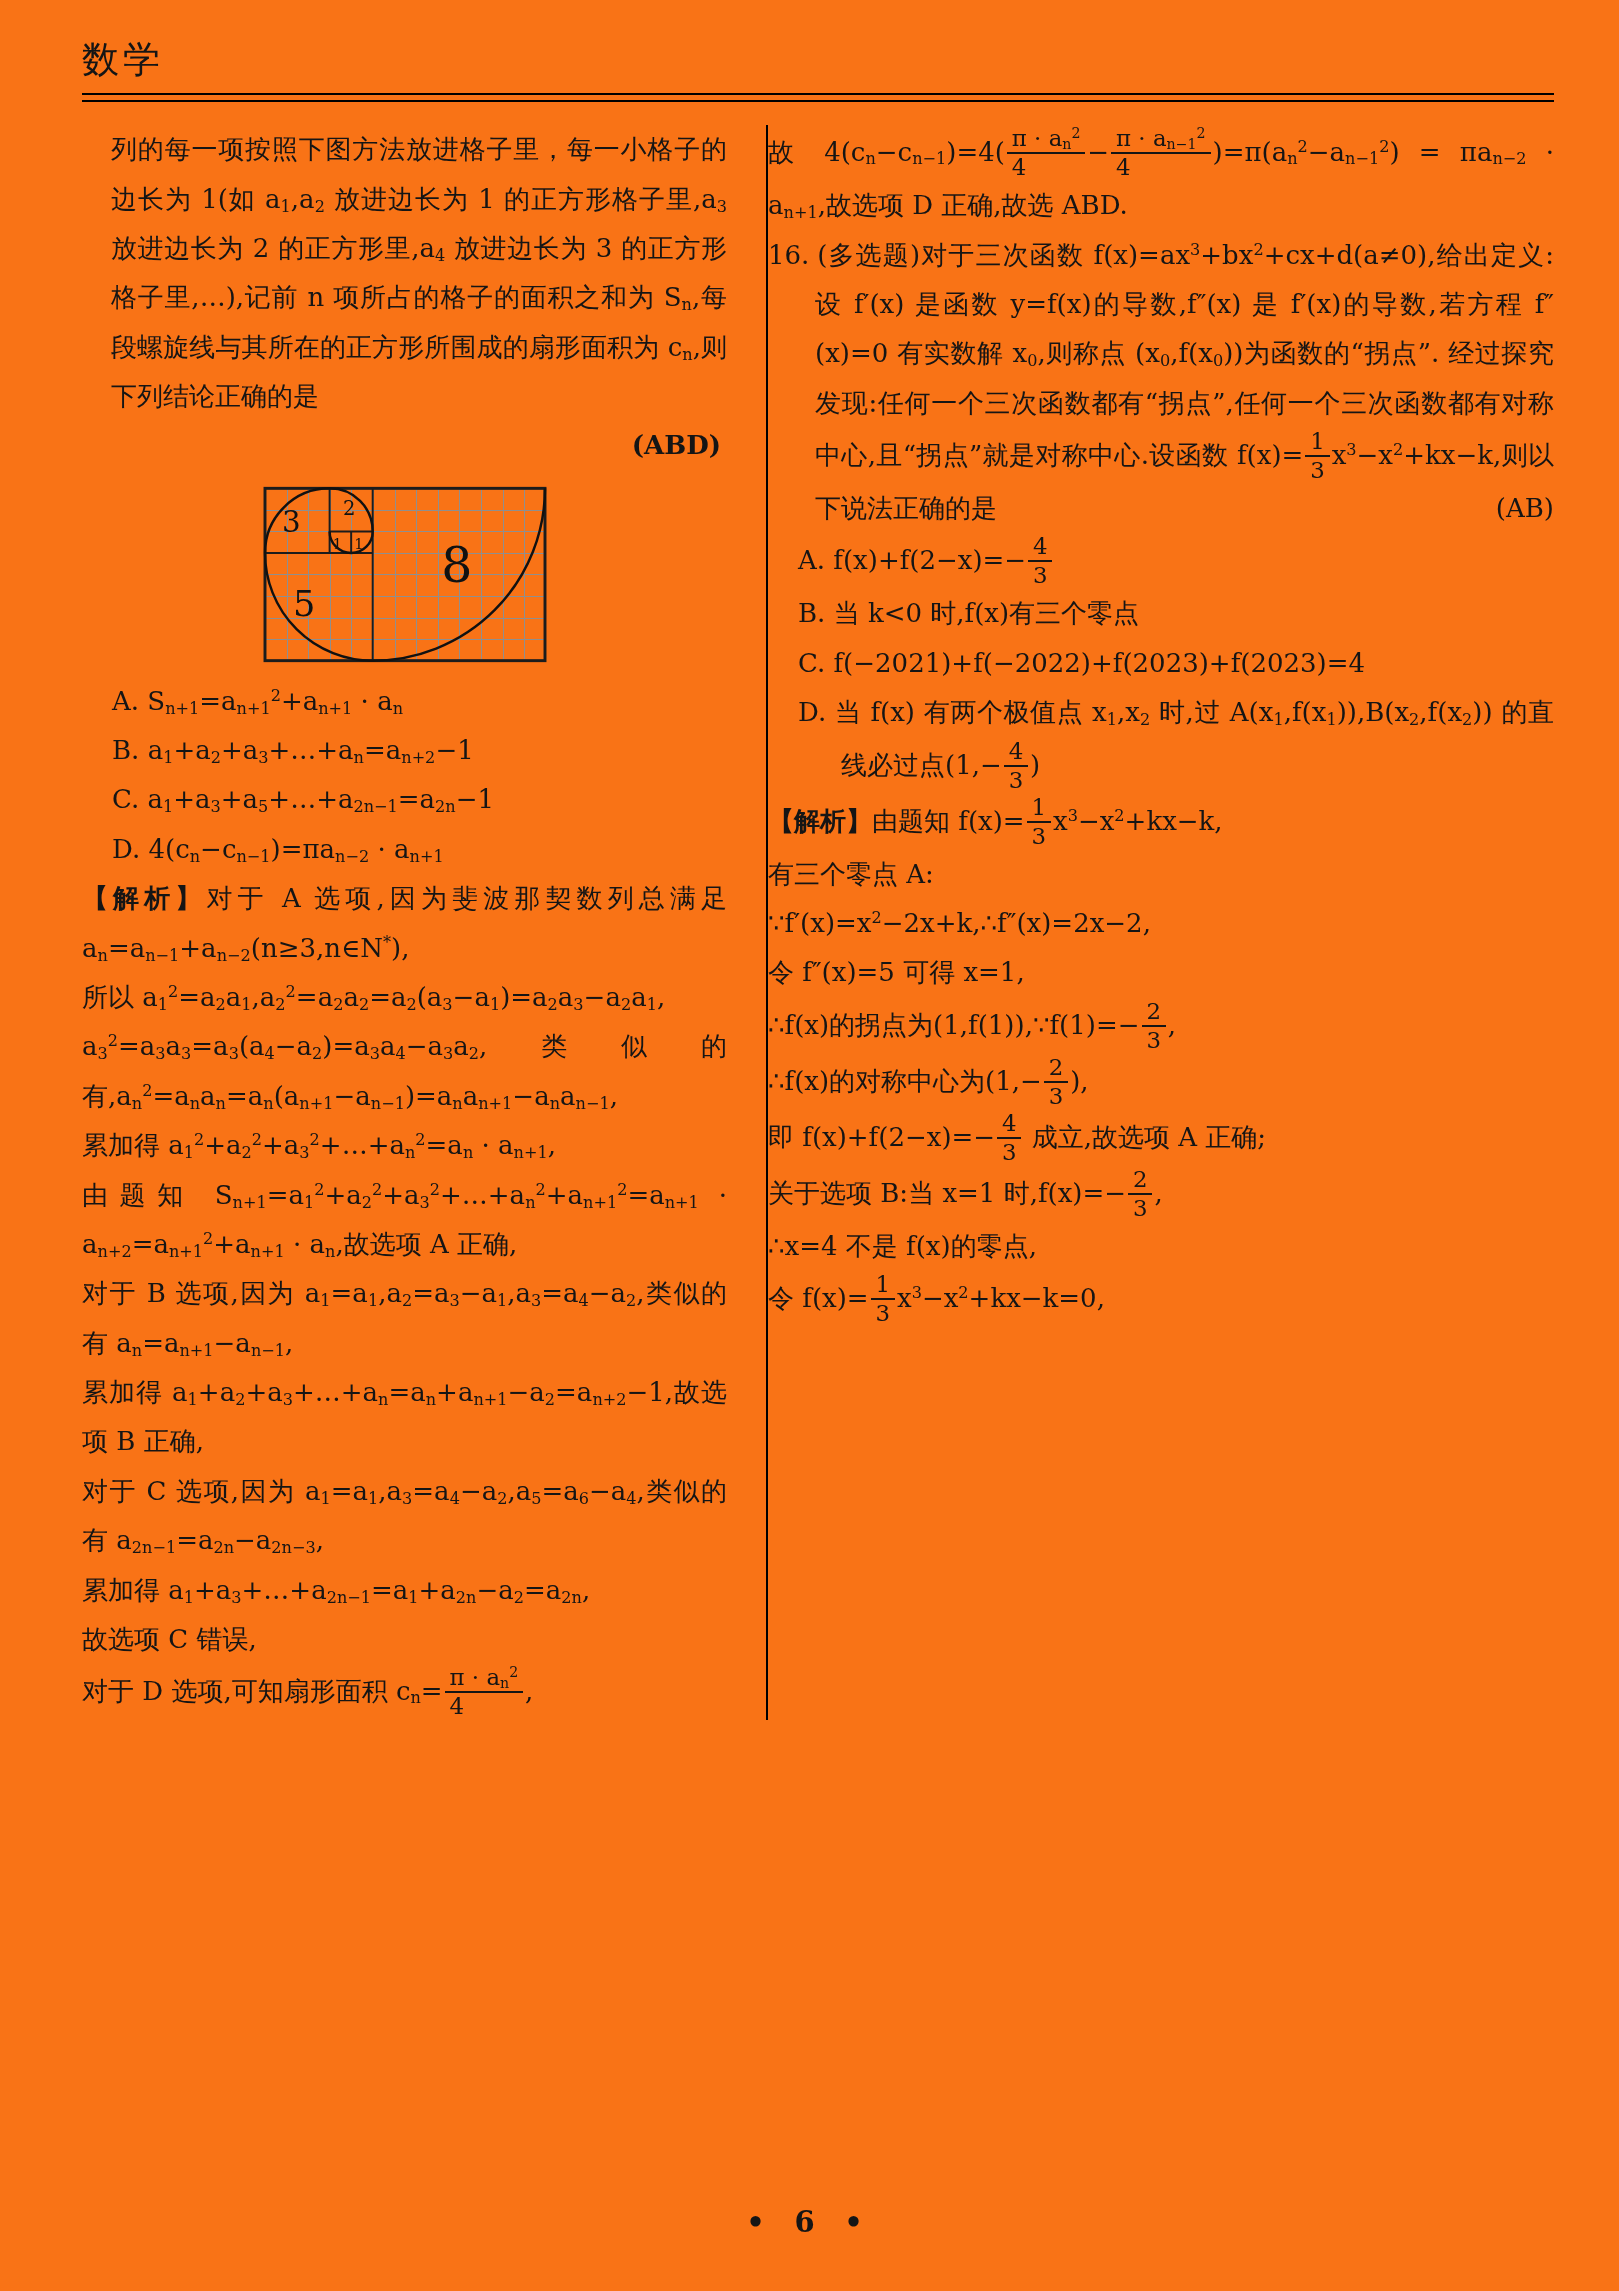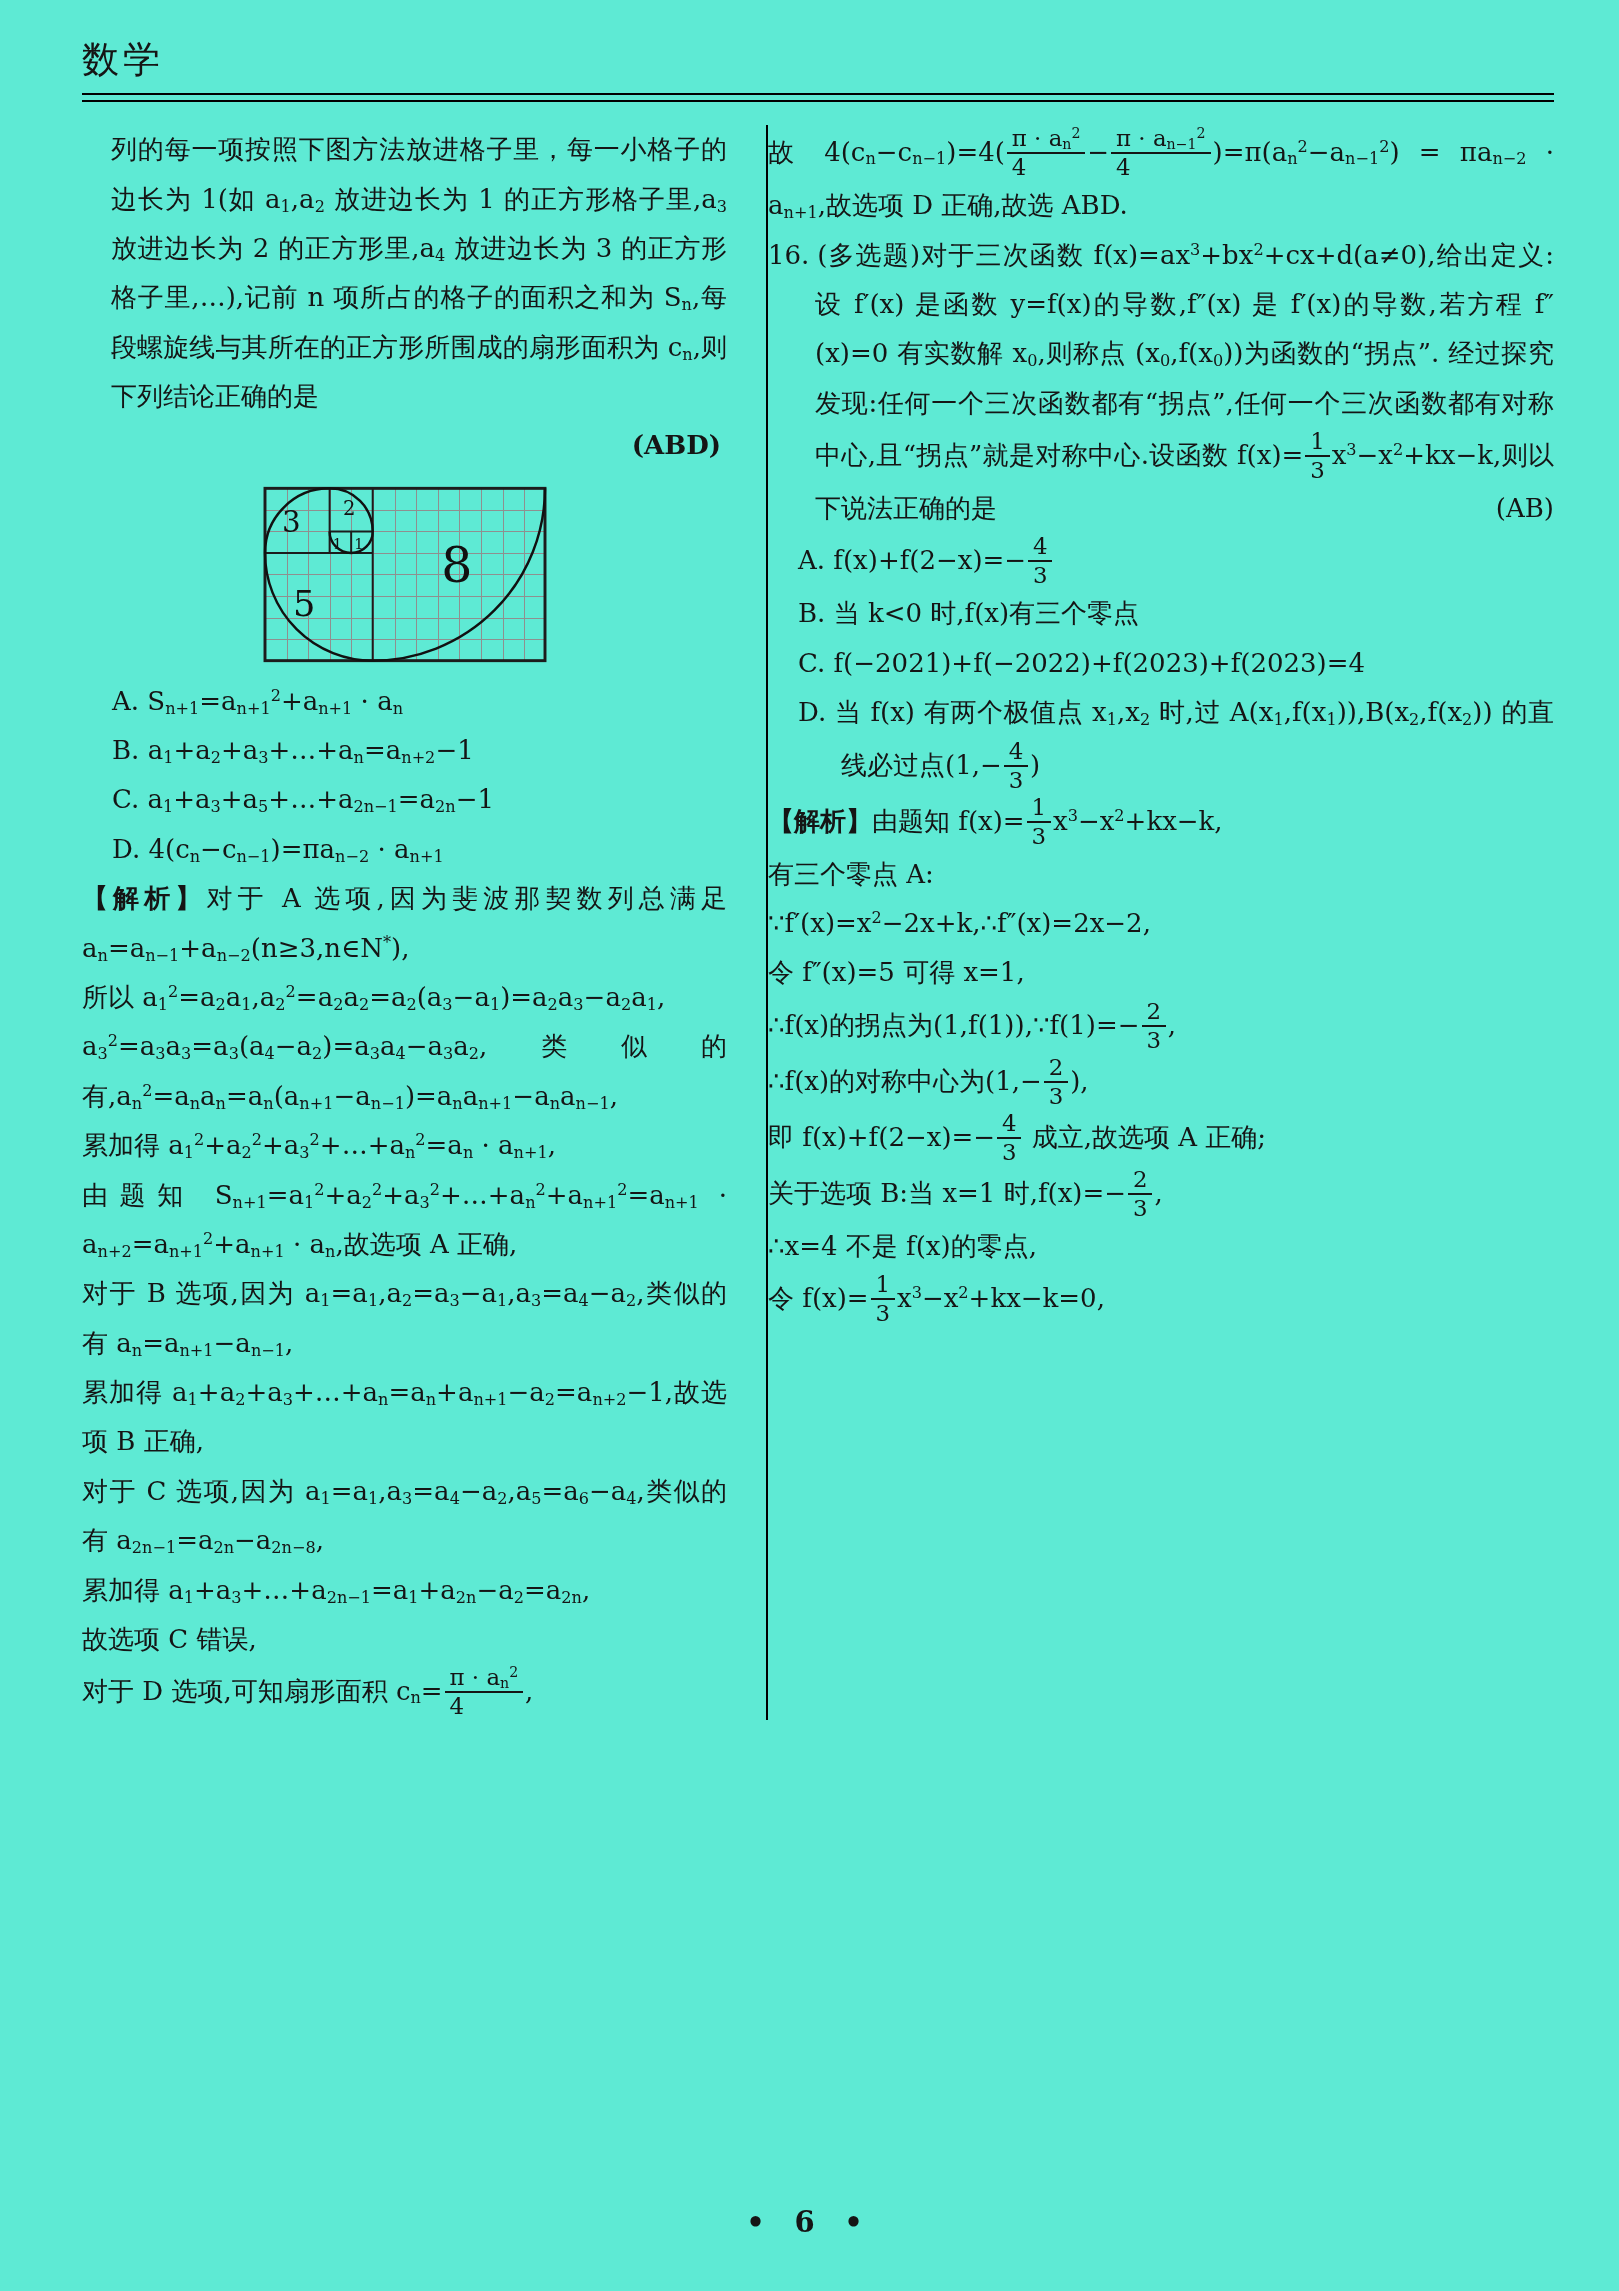--- a/index.html
+++ b/index.html
@@ -1,21 +1,21 @@
 <!DOCTYPE html>
 <html><head>
 <meta charset="utf-8">
 <style>
   html,body{margin:0;padding:0;}
   body{
     width:1619px;height:2292px;background:#fdfdfd;color:#151515;
     font-family:"DejaVu Serif","Liberation Serif",serif;
   }
   .page{position:relative;box-sizing:border-box;width:1619px;height:2292px;
-    overflow:hidden;padding:35px 65px 0 82px;background:#5eead4;}
+    overflow:hidden;padding:35px 65px 0 82px;background:#f97316;}
   .subject{font-size:37px;letter-spacing:3.9px;}
   .double-rule{height:4.9px;border-top:2.9px solid #000;border-bottom:2px solid #000;margin-top:7.8px;}
   .cols{display:flex;margin-top:23.5px;align-items:stretch;}
   .col-left{flex:none;width:645px;padding-right:39px;}
   .col-sep{flex:none;width:2px;background:#000;}
   .col-right{flex:1;min-width:0;}
   p{margin:0;font-size:26px;line-height:1.9;text-align:justify;}
   .stmt{padding-left:29px;}
   .sol{}
   .option{padding-left:73px;text-indent:-43px;}
@@ -73,21 +73,21 @@
         <p class="option">B. a<sub>1</sub>+a<sub>2</sub>+a<sub>3</sub>+…+a<sub>n</sub>=a<sub>n+2</sub>−1</p>
         <p class="option">C. a<sub>1</sub>+a<sub>3</sub>+a<sub>5</sub>+…+a<sub>2n−1</sub>=a<sub>2n</sub>−1</p>
         <p class="option">D. 4(c<sub>n</sub>−c<sub>n−1</sub>)=πa<sub>n−2</sub> · a<sub>n+1</sub></p>
         <p class="sol"><b class="marker">【解析】</b>对于 A 选项,因为斐波那契数列总满足 a<sub>n</sub>=a<sub>n−1</sub>+a<sub>n−2</sub>(n≥3,n∈N<sup>*</sup>),</p>
         <p class="sol">所以 a<sub>1</sub><sup>2</sup>=a<sub>2</sub>a<sub>1</sub>,a<sub>2</sub><sup>2</sup>=a<sub>2</sub>a<sub>2</sub>=a<sub>2</sub>(a<sub>3</sub>−a<sub>1</sub>)=a<sub>2</sub>a<sub>3</sub>−a<sub>2</sub>a<sub>1</sub>,</p>
         <p class="sol">a<sub>3</sub><sup>2</sup>=a<sub>3</sub>a<sub>3</sub>=a<sub>3</sub>(a<sub>4</sub>−a<sub>2</sub>)=a<sub>3</sub>a<sub>4</sub>−a<sub>3</sub>a<sub>2</sub>,类似的有,a<sub>n</sub><sup>2</sup>=a<sub>n</sub>a<sub>n</sub>=a<sub>n</sub>(a<sub>n+1</sub>−a<sub>n−1</sub>)=a<sub>n</sub>a<sub>n+1</sub>−a<sub>n</sub>a<sub>n−1</sub>,</p>
         <p class="sol">累加得 a<sub>1</sub><sup>2</sup>+a<sub>2</sub><sup>2</sup>+a<sub>3</sub><sup>2</sup>+…+a<sub>n</sub><sup>2</sup>=a<sub>n</sub> · a<sub>n+1</sub>,</p>
         <p class="sol">由题知 S<sub>n+1</sub>=a<sub>1</sub><sup>2</sup>+a<sub>2</sub><sup>2</sup>+a<sub>3</sub><sup>2</sup>+…+a<sub>n</sub><sup>2</sup>+a<sub>n+1</sub><sup>2</sup>=a<sub>n+1</sub> · a<sub>n+2</sub>=a<sub>n+1</sub><sup>2</sup>+a<sub>n+1</sub> · a<sub>n</sub>,故选项 A 正确,</p>
         <p class="sol">对于 B 选项,因为 a<sub>1</sub>=a<sub>1</sub>,a<sub>2</sub>=a<sub>3</sub>−a<sub>1</sub>,a<sub>3</sub>=a<sub>4</sub>−a<sub>2</sub>,类似的有 a<sub>n</sub>=a<sub>n+1</sub>−a<sub>n−1</sub>,</p>
         <p class="sol">累加得 a<sub>1</sub>+a<sub>2</sub>+a<sub>3</sub>+…+a<sub>n</sub>=a<sub>n</sub>+a<sub>n+1</sub>−a<sub>2</sub>=a<sub>n+2</sub>−1,故选项 B 正确,</p>
-        <p class="sol">对于 C 选项,因为 a<sub>1</sub>=a<sub>1</sub>,a<sub>3</sub>=a<sub>4</sub>−a<sub>2</sub>,a<sub>5</sub>=a<sub>6</sub>−a<sub>4</sub>,类似的有 a<sub>2n−1</sub>=a<sub>2n</sub>−a<sub>2n−8</sub>,</p>
+        <p class="sol">对于 C 选项,因为 a<sub>1</sub>=a<sub>1</sub>,a<sub>3</sub>=a<sub>4</sub>−a<sub>2</sub>,a<sub>5</sub>=a<sub>6</sub>−a<sub>4</sub>,类似的有 a<sub>2n−1</sub>=a<sub>2n</sub>−a<sub>2n−3</sub>,</p>
         <p class="sol">累加得 a<sub>1</sub>+a<sub>3</sub>+…+a<sub>2n−1</sub>=a<sub>1</sub>+a<sub>2n</sub>−a<sub>2</sub>=a<sub>2n</sub>,</p>
         <p class="sol">故选项 C 错误,</p>
         <p class="sol">对于 D 选项,可知扇形面积 c<sub>n</sub>=<span class="frac"><span class="num">π · a<sub>n</sub><sup>2</sup></span><span class="den">4</span></span>,</p>
       </div>
     <div class="col-sep"></div>
     <div class="col-right">
         <p class="sol">故 4(c<sub>n</sub>−c<sub>n−1</sub>)=4(<span class="frac"><span class="num">π · a<sub>n</sub><sup>2</sup></span><span class="den">4</span></span>−<span class="frac"><span class="num">π · a<sub>n−1</sub><sup>2</sup></span><span class="den">4</span></span>)=π(a<sub>n</sub><sup>2</sup>−a<sub>n−1</sub><sup>2</sup>) = πa<sub>n−2</sub> · a<sub>n+1</sub>,故选项 D 正确,故选 ABD.</p>
         <p class="numbered"><span class="qnum">16.</span>(多选题)对于三次函数 f(x)=ax<sup>3</sup>+bx<sup>2</sup>+cx+d(a≠0),给出定义:设 f′(x) 是函数 y=f(x)的导数,f″(x) 是 f′(x)的导数,若方程 f″(x)=0 有实数解 x<sub>0</sub>,则称点 (x<sub>0</sub>,f(x<sub>0</sub>))为函数的“拐点”. 经过探究发现:任何一个三次函数都有“拐点”,任何一个三次函数都有对称中心,且“拐点”就是对称中心.设函数 f(x)=<span class="frac"><span class="num">1</span><span class="den">3</span></span>x<sup>3</sup>−x<sup>2</sup>+kx−k,则以下说法正确的是<span class="ans-float">(AB)</span></p>
         <p class="option">A. f(x)+f(2−x)=−<span class="frac"><span class="num">4</span><span class="den">3</span></span></p>
         <p class="option">B. 当 k&lt;0 时,f(x)有三个零点</p>

